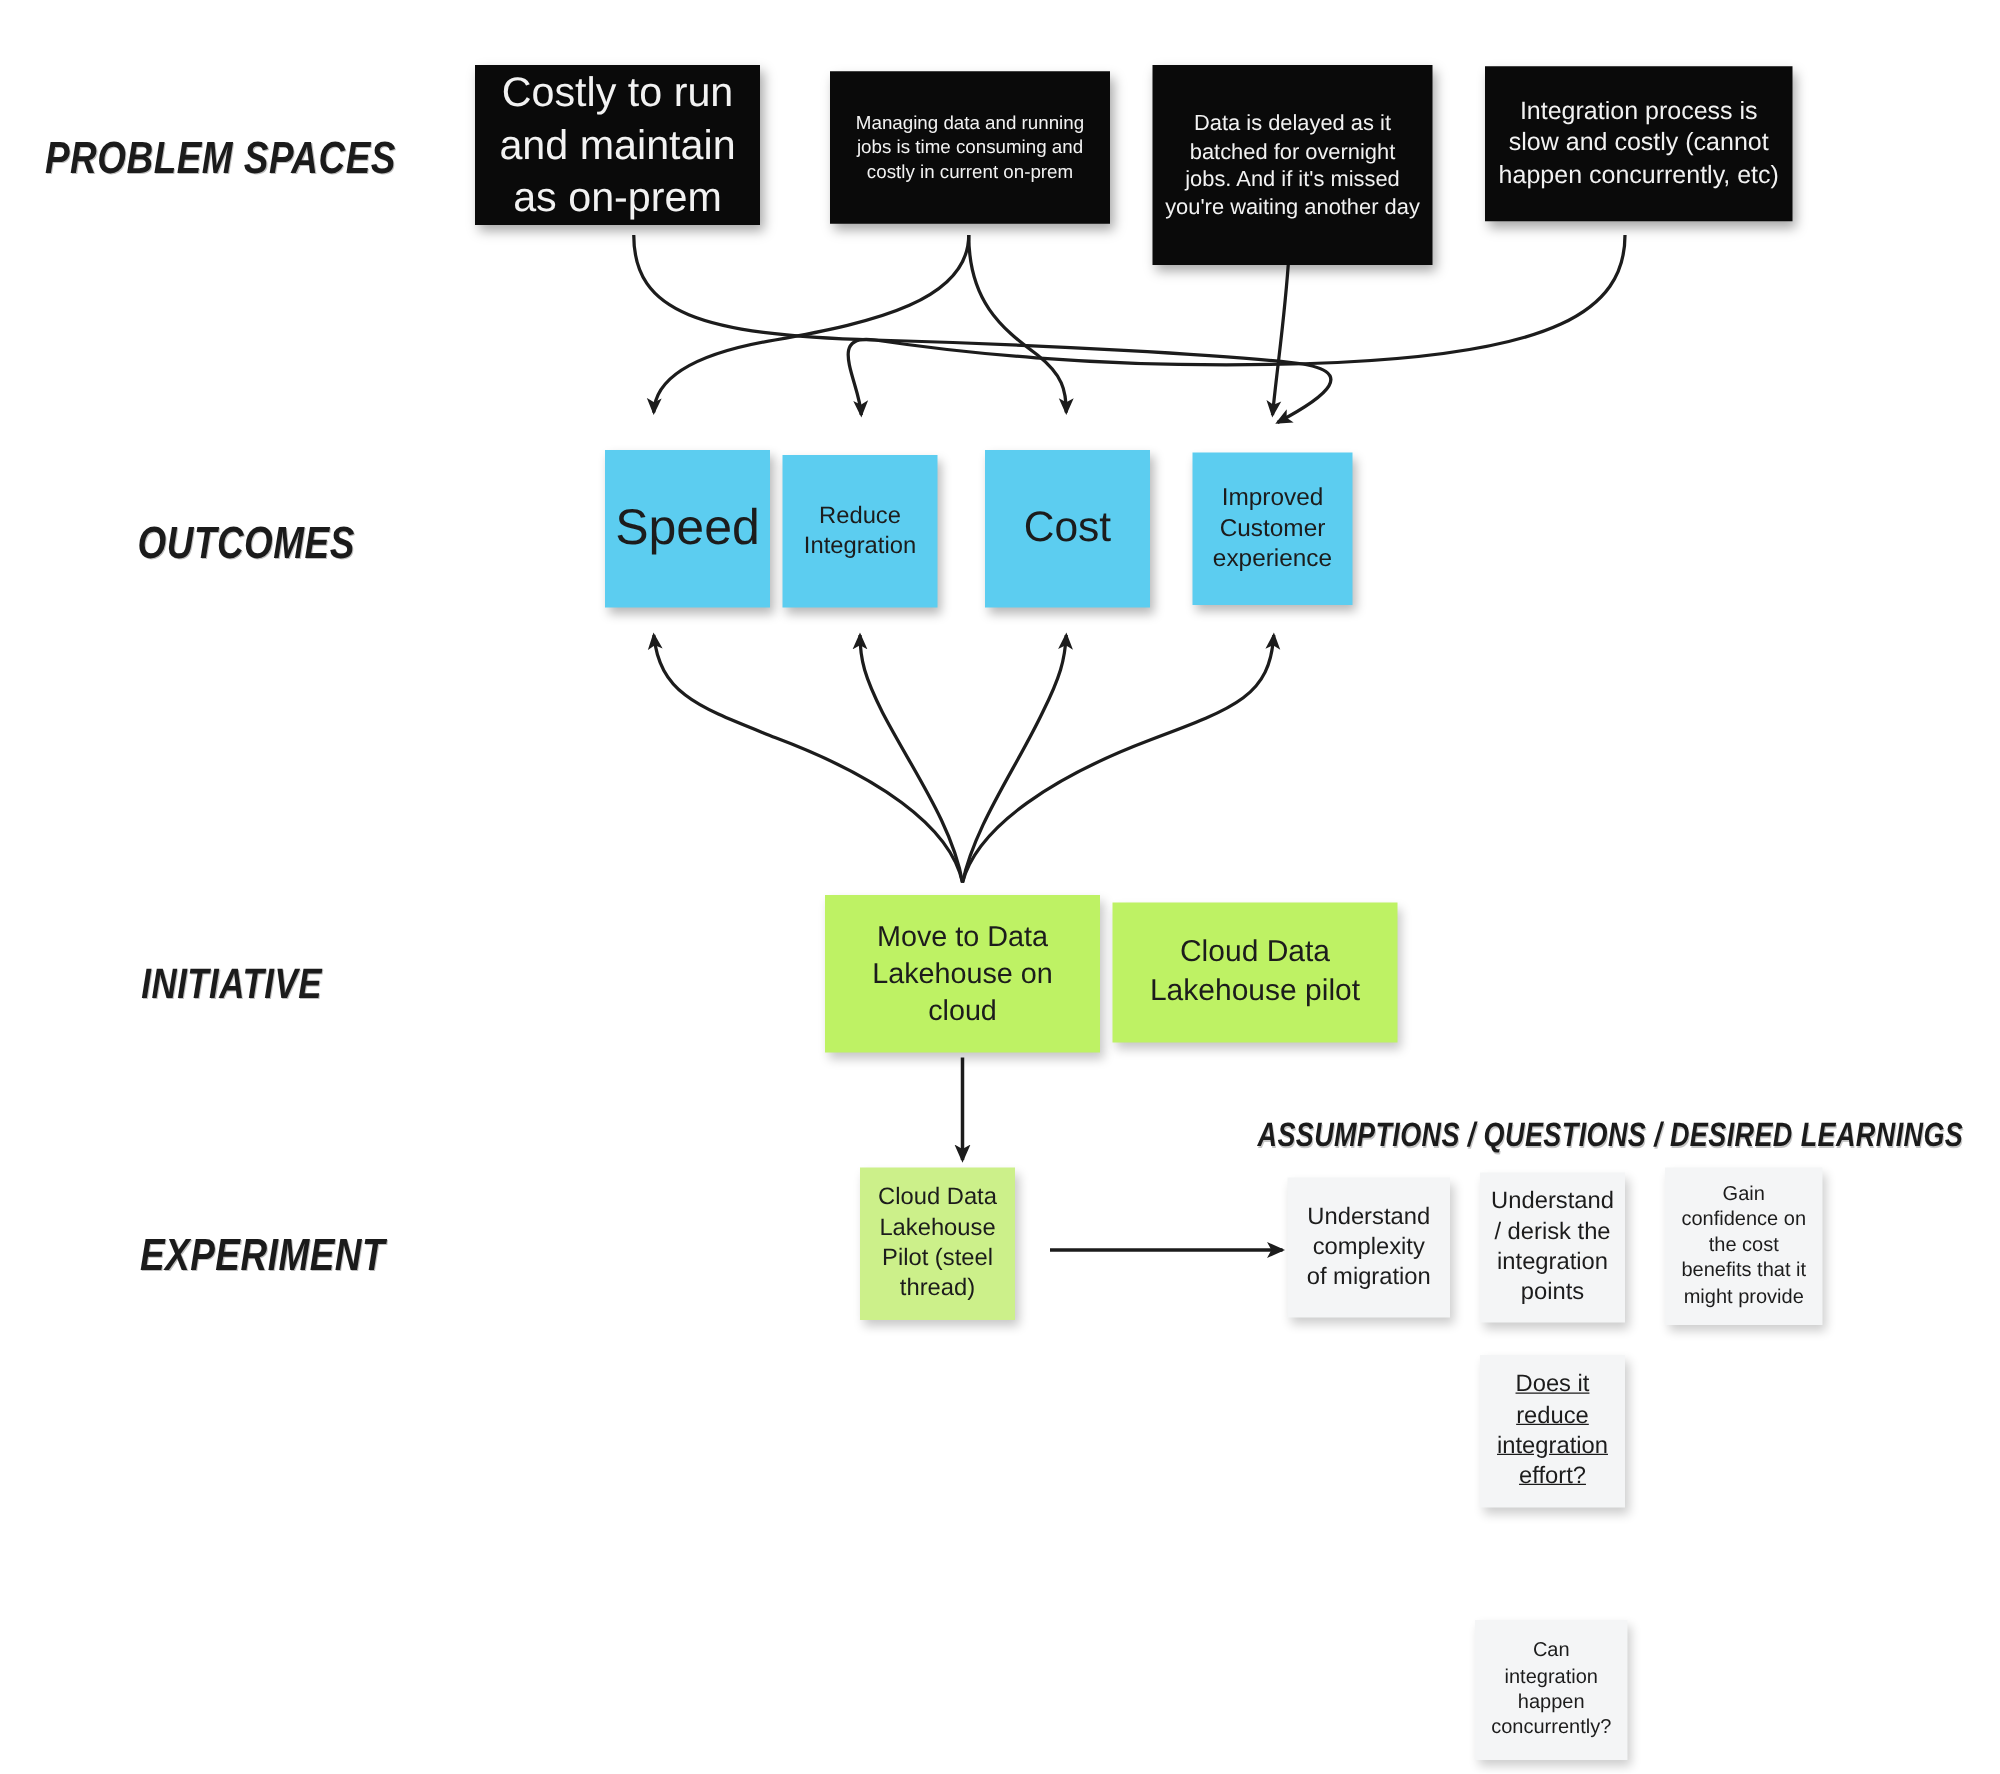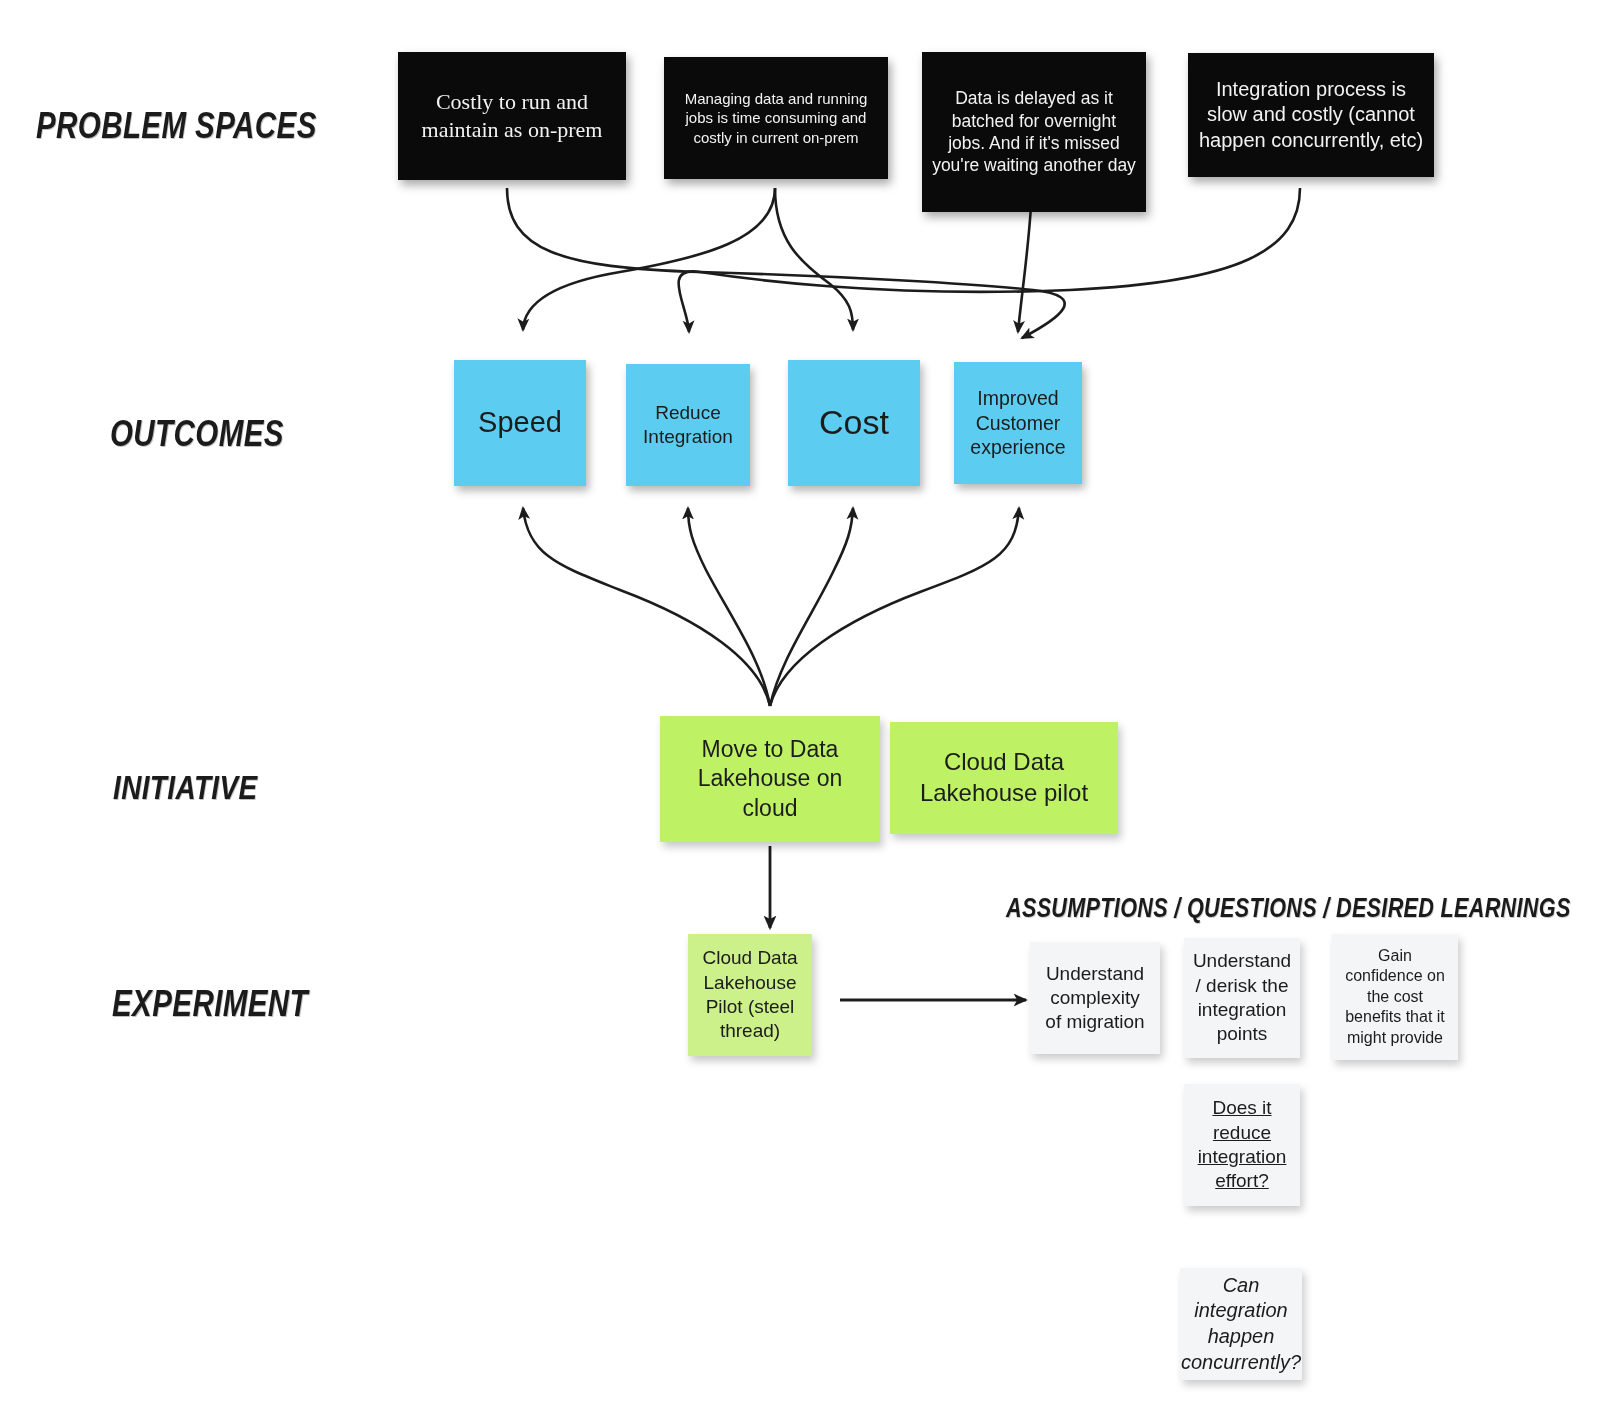--- a/index.html
+++ b/index.html
@@ -119,29 +119,29 @@
     <path d="M 770 846 L 770 928" fill="none" stroke="#1c1c1c" stroke-width="2.8" marker-end="url(#arrowhead)"></path>
 
     <path d="M 840 1000 L 1026 1000" fill="none" stroke="#1c1c1c" stroke-width="2.8" marker-end="url(#arrowhead)"></path>
   </svg>
 
   <div class="row-label" style="left:36px; top:105px; font-size:36px;">PROBLEM SPACES</div>
   <div class="row-label" style="left:110px; top:413px; font-size:36px;">OUTCOMES</div>
   <div class="row-label" style="left:113px; top:768px; font-size:34px;">INITIATIVE</div>
   <div class="row-label" style="left:112px; top:983px; font-size:36px;">EXPERIMENT</div>
 
-  <div class="note note-black" style="left:398px; top:52px; width:228px; height:128px; font-size:22px;font-family:Liberation Serif, serif;">Costly to run and maintain as on-prem</div>
+  <div class="note note-black" style="left:380px; top:52px; width:228px; height:128px; font-size:33px;">Costly to run and maintain as on-prem</div>
 
   <div class="note note-black" style="left:664px; top:57px; width:224px; height:122px; font-size:15px;">Managing data and running jobs is time consuming and costly in current on-prem</div>
 
   <div class="note note-black" style="left:922px; top:52px; width:224px; height:160px; font-size:17.5px;">Data is delayed as it batched for overnight jobs. And if it's missed you're waiting another day</div>
 
   <div class="note note-black" style="left:1188px; top:53px; width:246px; height:124px; font-size:20px;">Integration process is slow and costly (cannot happen concurrently, etc)</div>
 
-  <div class="note note-blue" style="left:454px; top:360px; width:132px; height:126px; font-size:29px;">Speed</div>
+  <div class="note note-blue" style="left:484px; top:360px; width:132px; height:126px; font-size:40px;">Speed</div>
 
   <div class="note note-blue" style="left:626px; top:364px; width:124px; height:122px; font-size:19px;">Reduce Integration</div>
 
   <div class="note note-blue" style="left:788px; top:360px; width:132px; height:126px; font-size:34px;">Cost</div>
 
   <div class="note note-blue" style="left:954px; top:362px; width:128px; height:122px; font-size:19.5px;">Improved Customer experience</div>
 
   <div class="note note-yellow" style="left:660px; top:716px; width:220px; height:126px; font-size:23px;">Move to Data Lakehouse on cloud</div>
 
   <div class="note note-yellow" style="left:890px; top:722px; width:228px; height:112px; font-size:24px;">Cloud Data Lakehouse pilot</div>
@@ -151,15 +151,15 @@
   <div class="section-heading" style="left:1006px; top:893px; font-size:27px;">ASSUMPTIONS / QUESTIONS / DESIRED LEARNINGS</div>
 
   <div class="note note-white" style="left:1030px; top:942px; width:130px; height:112px; font-size:19px;">Understand complexity of migration</div>
 
   <div class="note note-white" style="left:1184px; top:938px; width:116px; height:120px; font-size:19px;">Understand / derisk the integration points</div>
 
   <div class="note note-white" style="left:1332px; top:934px; width:126px; height:126px; font-size:16px;">Gain confidence on the cost benefits that it might provide</div>
 
   <div class="note note-white" style="left:1184px; top:1084px; width:116px; height:122px; font-size:19px;text-decoration:underline;">Does it reduce integration effort?</div>
 
-  <div class="note note-white" style="left:1180px; top:1268px; width:122px; height:112px; font-size:20px;font-style:italic;">Can integration happen concurrently?</div>
+  <div class="note note-white" style="left:1180px; top:1296px; width:122px; height:112px; font-size:16px;">Can integration happen concurrently?</div>
 
 </div>
 
 </body></html>

